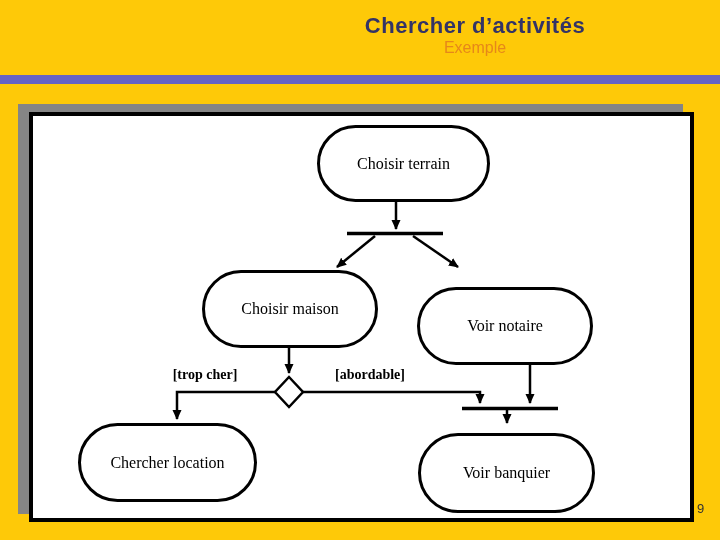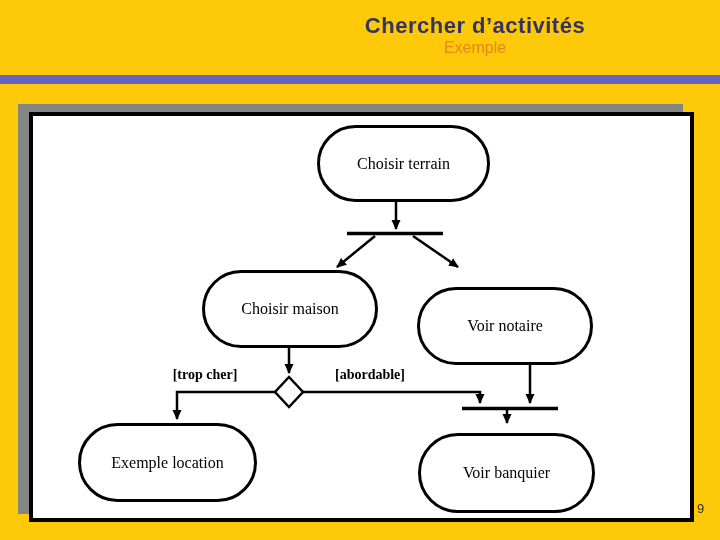--- a/index.html
+++ b/index.html
@@ -110,21 +110,21 @@
       <div class="node n-terrain">
         <span>Choisir terrain</span>
       </div>
       <div class="node n-maison">
         <span>Choisir maison</span>
       </div>
       <div class="node n-notaire">
         <span>Voir notaire</span>
       </div>
       <div class="node n-location">
-        <span>Exemple location</span>
+        <span>Chercher location</span>
       </div>
       <div class="node n-banquier">
         <span>Voir banquier</span>
       </div>
 
       <div class="guard g-left">[trop cher]</div>
       <div class="guard g-right">[abordable]</div>
 
     </div>
   </div>

